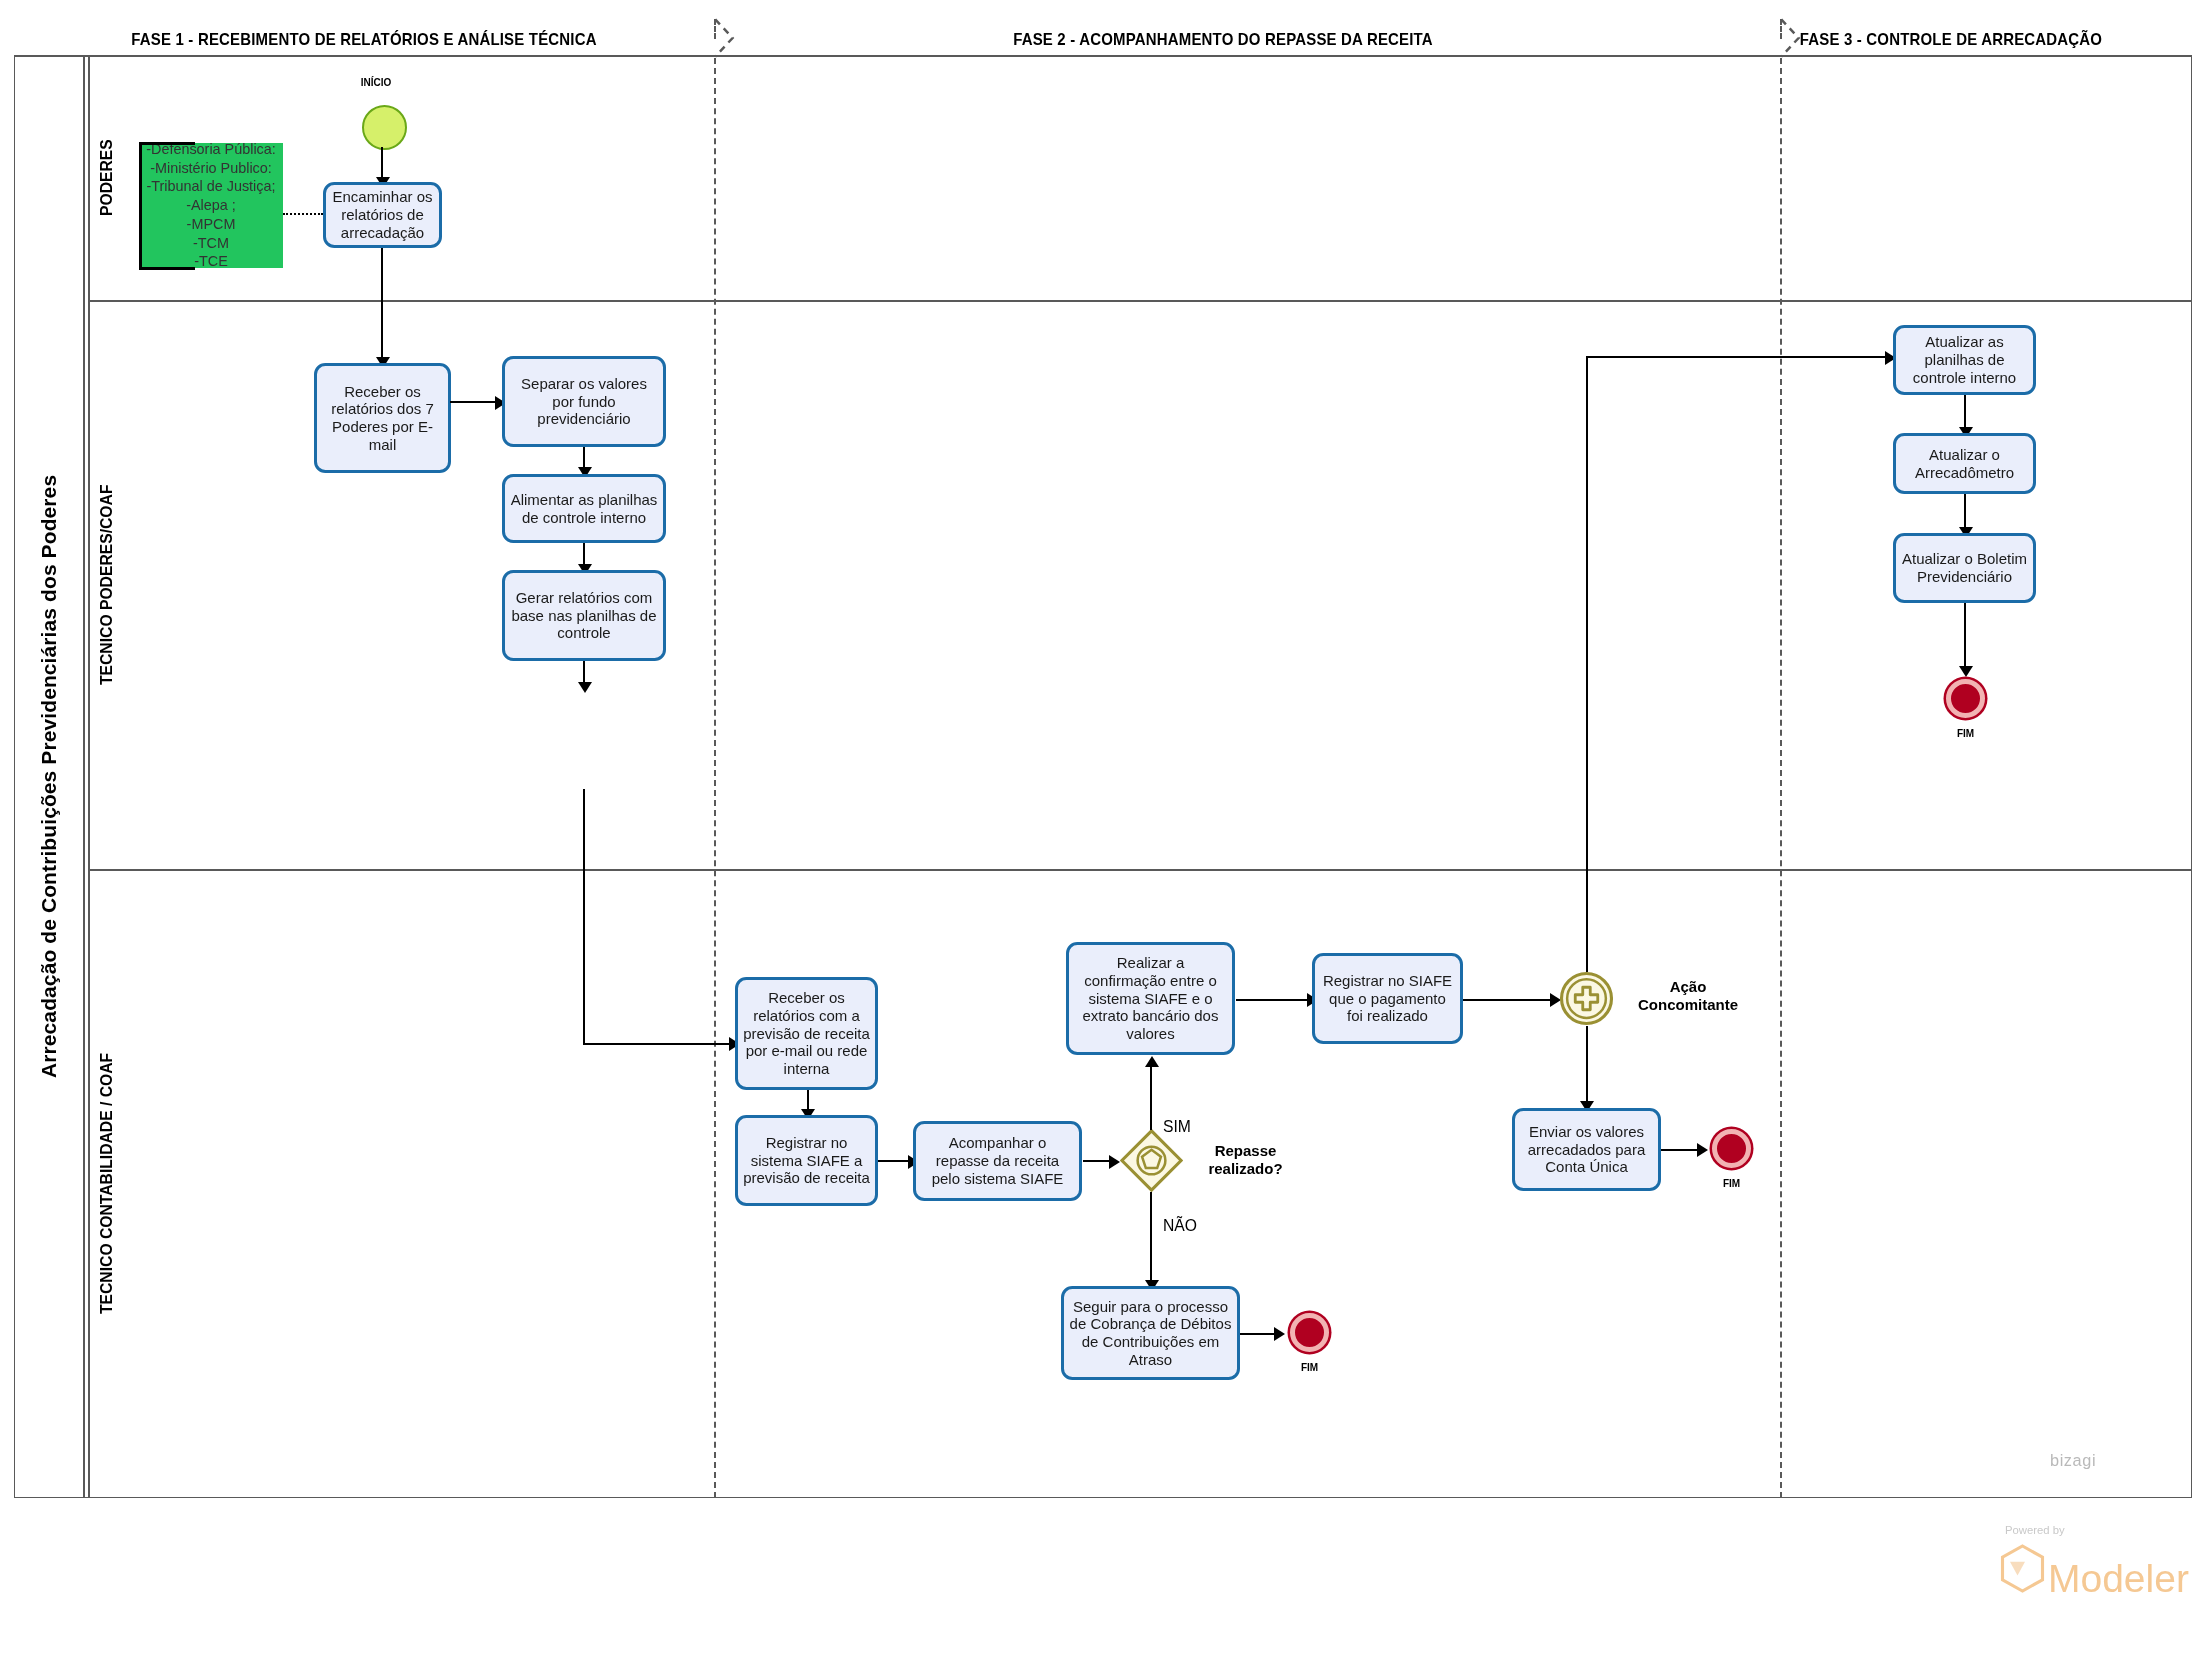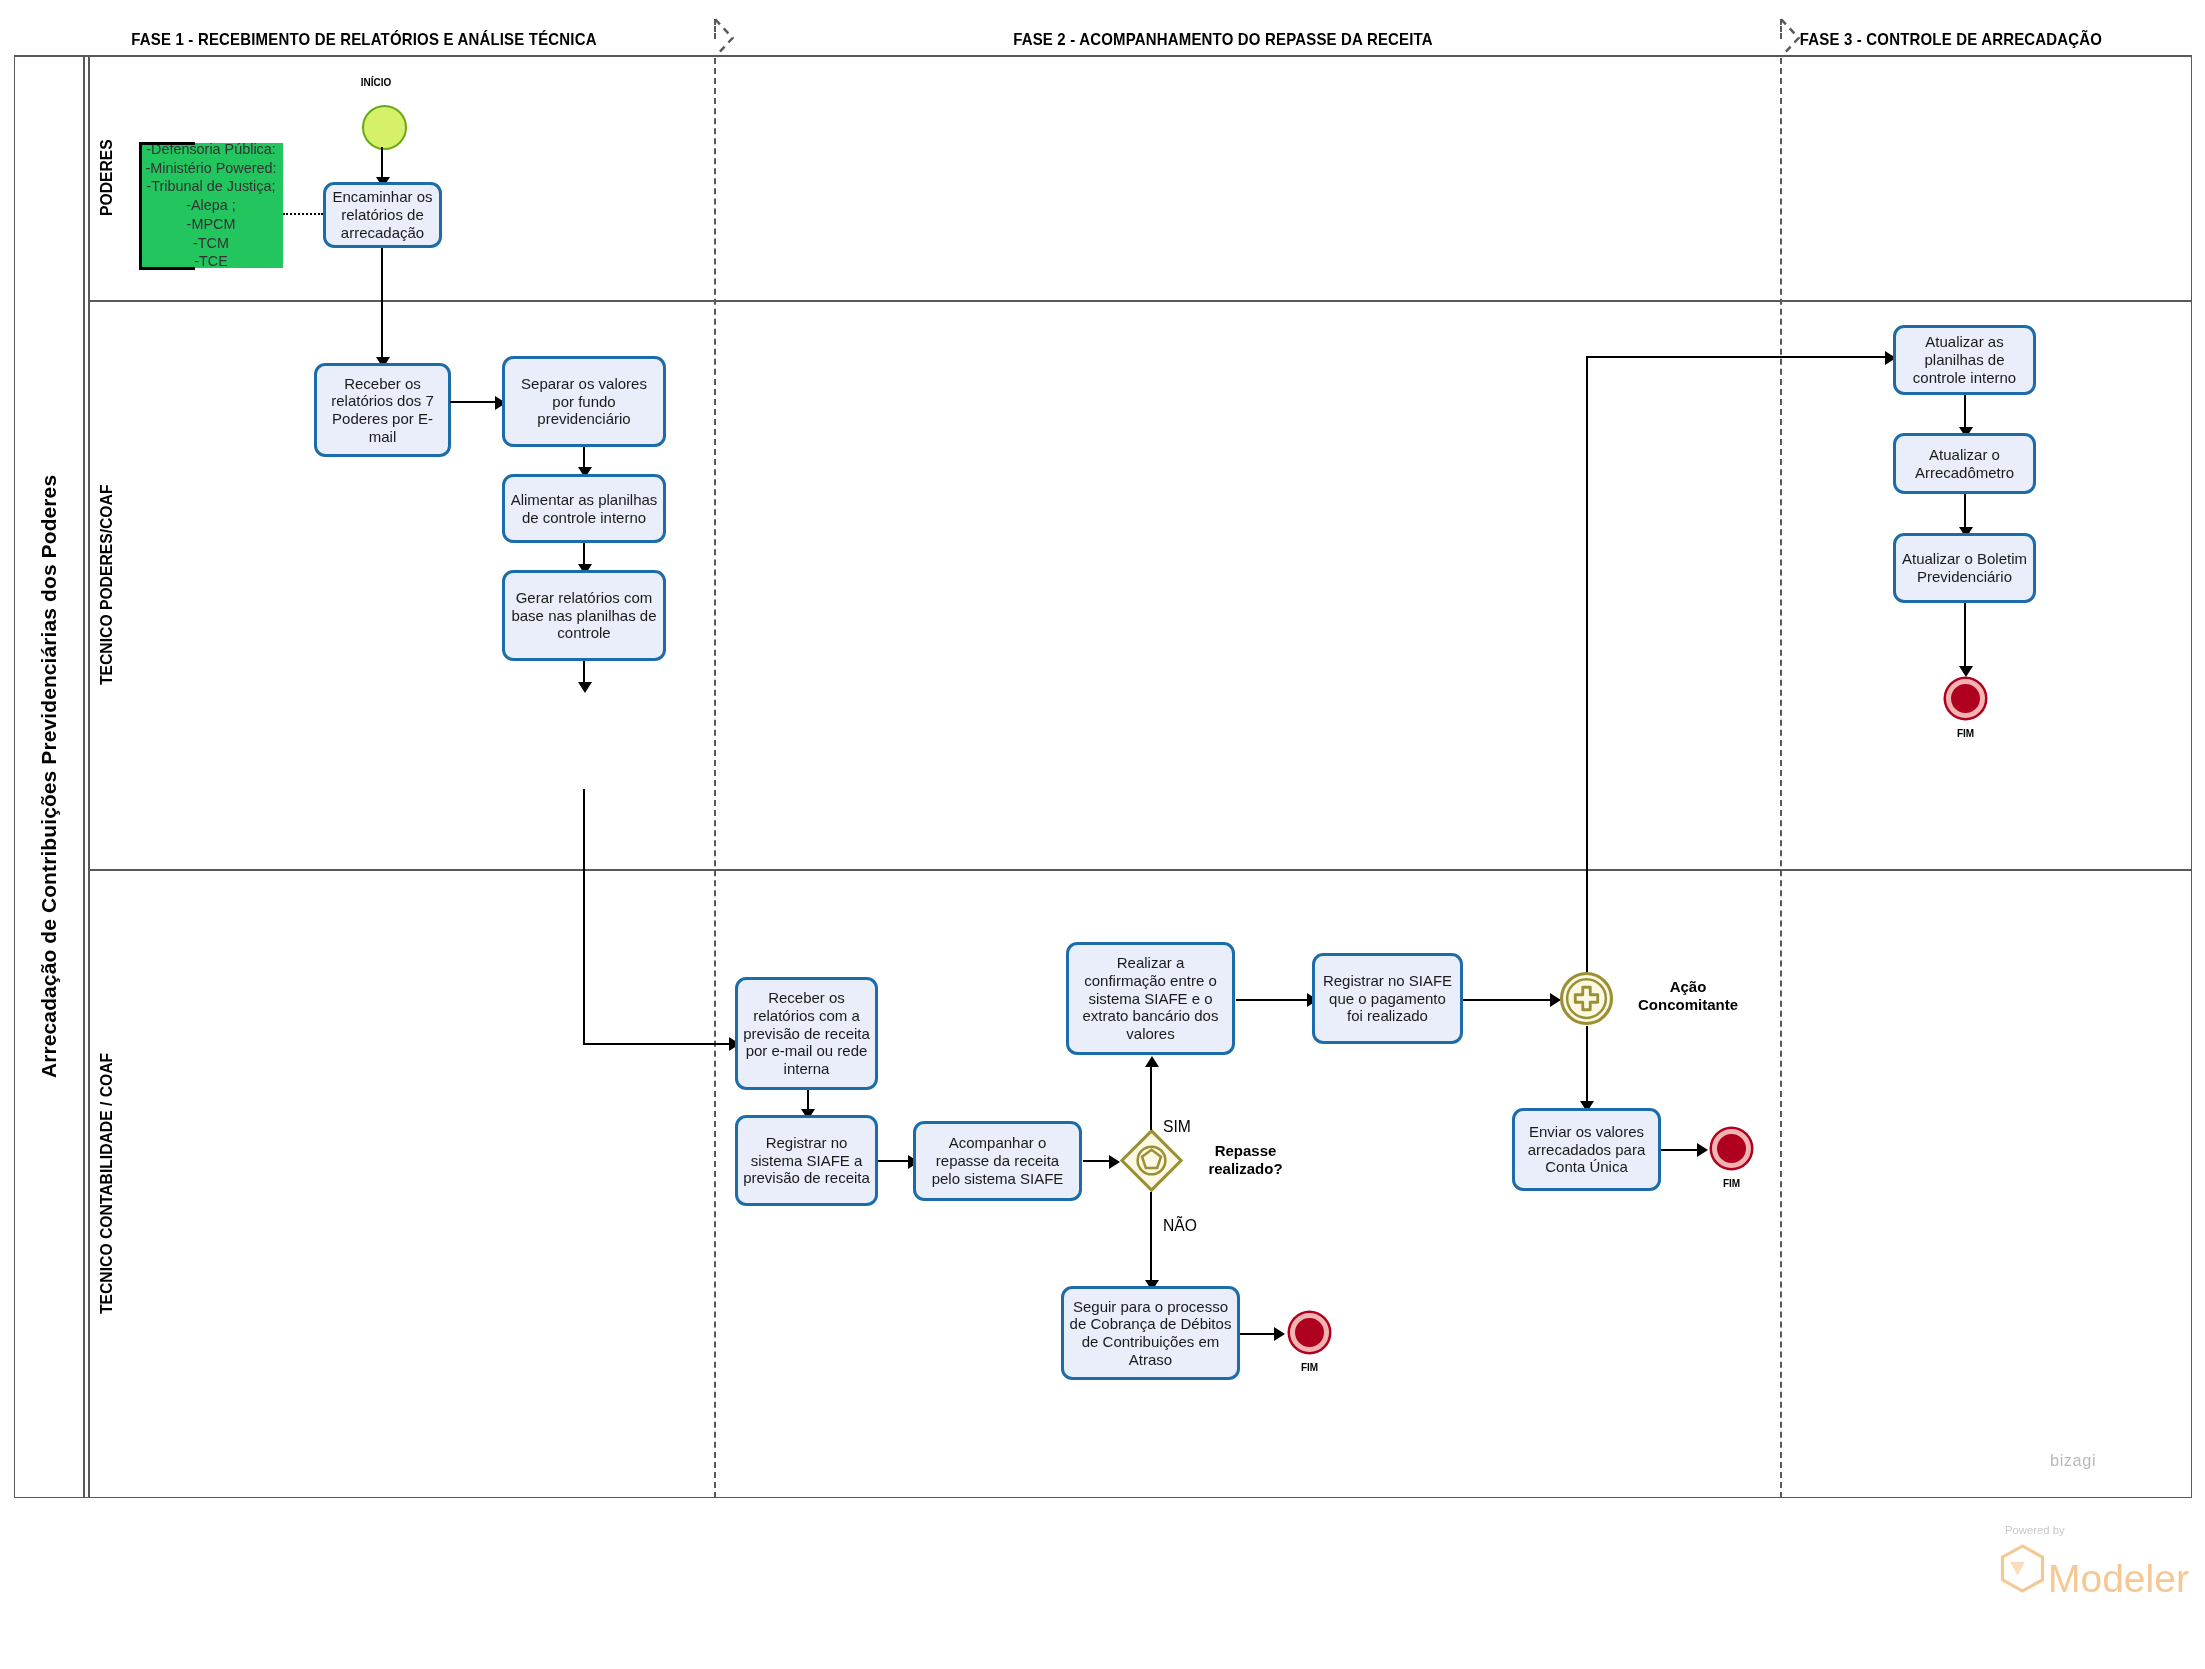--- a/index.html
+++ b/index.html
@@ -105,36 +105,36 @@
 
   <div class="ev-label" style="left:326px;top:77px;width:100px;">INÍCIO</div>
   <div class="start-ev" style="left:362px;top:105px;width:41px;height:41px;"></div>
   <div class="v-line" style="left:381px;top:147px;height:36px;"></div>
   <div class="arrow-d" style="left:376px;top:177px;"></div>
 
   <div class="task" style="left:323px;top:182px;width:119px;height:66px;">Encaminhar os relatórios de arrecadação</div>
 
   <div class="annot" style="left:139px;top:143px;width:144px;height:125px;">
     <span>-Defensoria Pública:</span>
-    <span>-Ministério Powered:</span>
+    <span>-Ministério Publico:</span>
     <span>-Tribunal de Justiça;</span>
     <span>-Alepa ;</span>
     <span>-MPCM</span>
     <span>-TCM</span>
     <span>-TCE</span>
   </div>
   <div class="annot-br" style="left:139px;top:142px;width:56px;height:2.5px;"></div>
   <div class="annot-br" style="left:139px;top:142px;width:2.5px;height:128px;"></div>
   <div class="annot-br" style="left:139px;top:267px;width:56px;height:2.5px;"></div>
   <div class="dotline" style="left:283px;top:213px;width:40px;"></div>
 
   <div class="v-line" style="left:381px;top:248px;height:115px;"></div>
   <div class="arrow-d" style="left:376px;top:357px;"></div>
 
-  <div class="task" style="left:314px;top:363px;width:137px;height:94px;">Receber os relatórios dos 7 Poderes por E-mail</div>
+  <div class="task" style="left:314px;top:363px;width:137px;height:110px;">Receber os relatórios dos 7 Poderes por E-mail</div>
 
   <div class="h-line" style="left:450px;top:401px;width:51px;"></div>
   <div class="arrow-r" style="left:495px;top:396px;"></div>
 
   <div class="task" style="left:502px;top:356px;width:164px;height:91px;">Separar os valores por fundo previdenciário</div>
 
   <div class="v-line" style="left:583px;top:447px;height:26px;"></div>
   <div class="arrow-d" style="left:578px;top:467px;"></div>
 
   <div class="task" style="left:502px;top:474px;width:164px;height:69px;">Alimentar as planilhas de controle interno</div>

